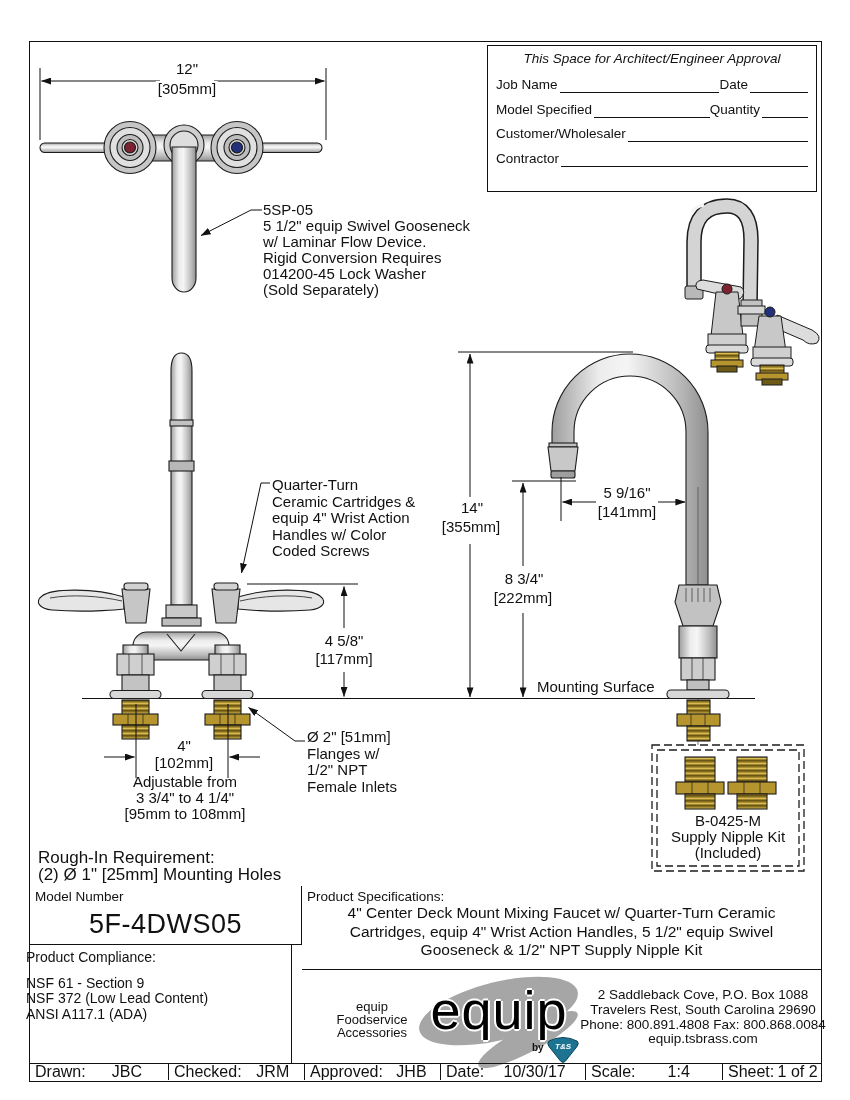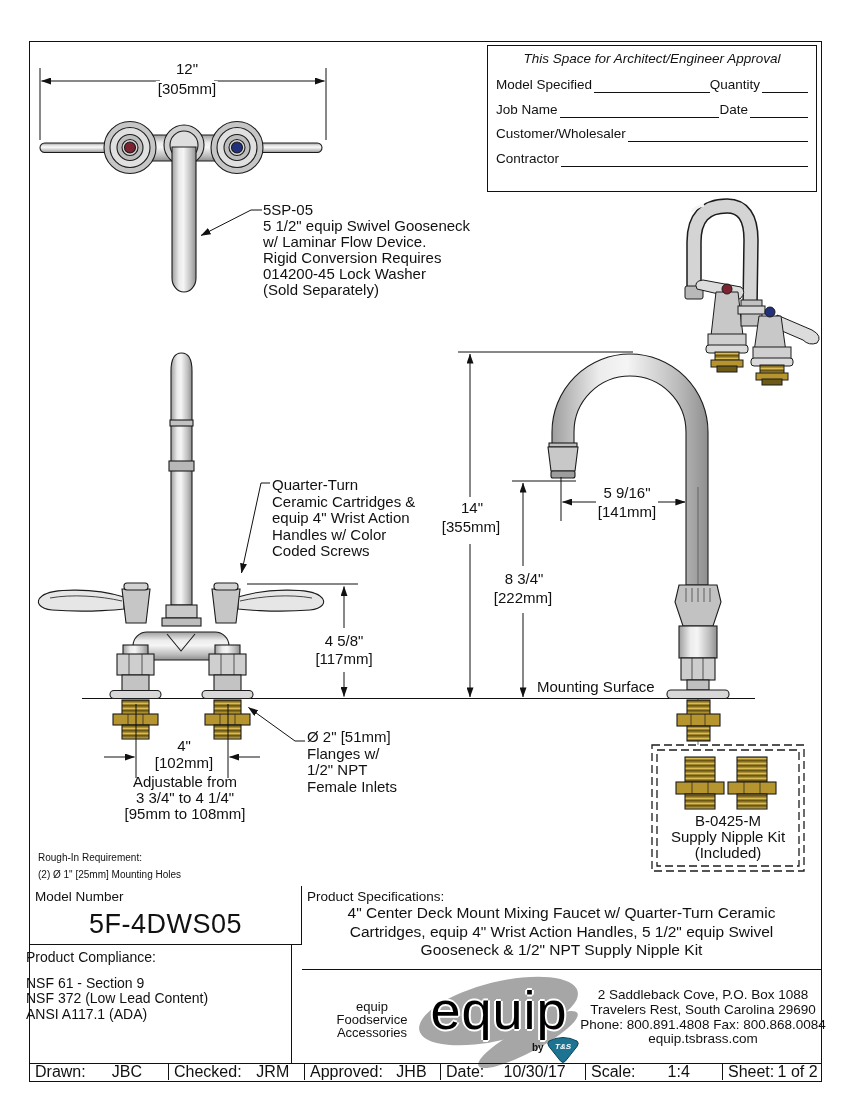--- a/index.html
+++ b/index.html
@@ -255,30 +255,30 @@
 
     <line x1="561" y1="477" x2="561" y2="521"></line>
     <line x1="596" y1="502" x2="562.5" y2="502" marker-end="url(#arr)"></line>
     <line x1="658" y1="502" x2="685" y2="502" marker-end="url(#arr)"></line>
   </g>
 </svg>
 
 <div class="abs" id="approval">
   <div class="appr-title">This Space for Architect/Engineer Approval</div>
   <div class="appr-row">
+    <span class="lbl">Job Name</span>
+    <span class="fill"></span>
+    <span class="lbl">Date</span>
+    <span class="fill fx-date"></span>
+  </div>
+  <div class="appr-row">
     <span class="lbl">Model Specified</span>
     <span class="fill"></span>
     <span class="lbl">Quantity</span>
     <span class="fill fx-qty"></span>
-  </div>
-  <div class="appr-row">
-    <span class="lbl">Job Name</span>
-    <span class="fill"></span>
-    <span class="lbl">Date</span>
-    <span class="fill fx-date"></span>
   </div>
   <div class="appr-row">
     <span class="lbl">Customer/Wholesaler</span>
     <span class="fill"></span>
   </div>
   <div class="appr-row">
     <span class="lbl">Contractor</span>
     <span class="fill"></span>
   </div>
 </div>
@@ -314,21 +314,21 @@
   <div>[95mm to 108mm]</div>
 </div>
 
 <div class="ann" style="left:307px;top:729px;">
   <div>Ø 2" [51mm]</div>
   <div>Flanges w/</div>
   <div>1/2" NPT</div>
   <div>Female Inlets</div>
 </div>
 
-<div class="ann" style="left:38px;top:849px;font-size:10px;line-height:17px;">
+<div class="ann" style="left:38px;top:849px;font-size:17px;line-height:17px;">
   <div>Rough-In Requirement:</div>
   <div>(2) Ø 1" [25mm] Mounting Holes</div>
 </div>
 
 <div class="ann ctr dimtxt" style="left:472px;top:500px;">14"</div>
 <div class="ann ctr dimtxt" style="left:471px;top:519px;">[355mm]</div>
 
 <div class="ann ctr dimtxt" style="left:524px;top:571px;">8 3/4"</div>
 <div class="ann ctr dimtxt" style="left:523px;top:590px;">[222mm]</div>
 

